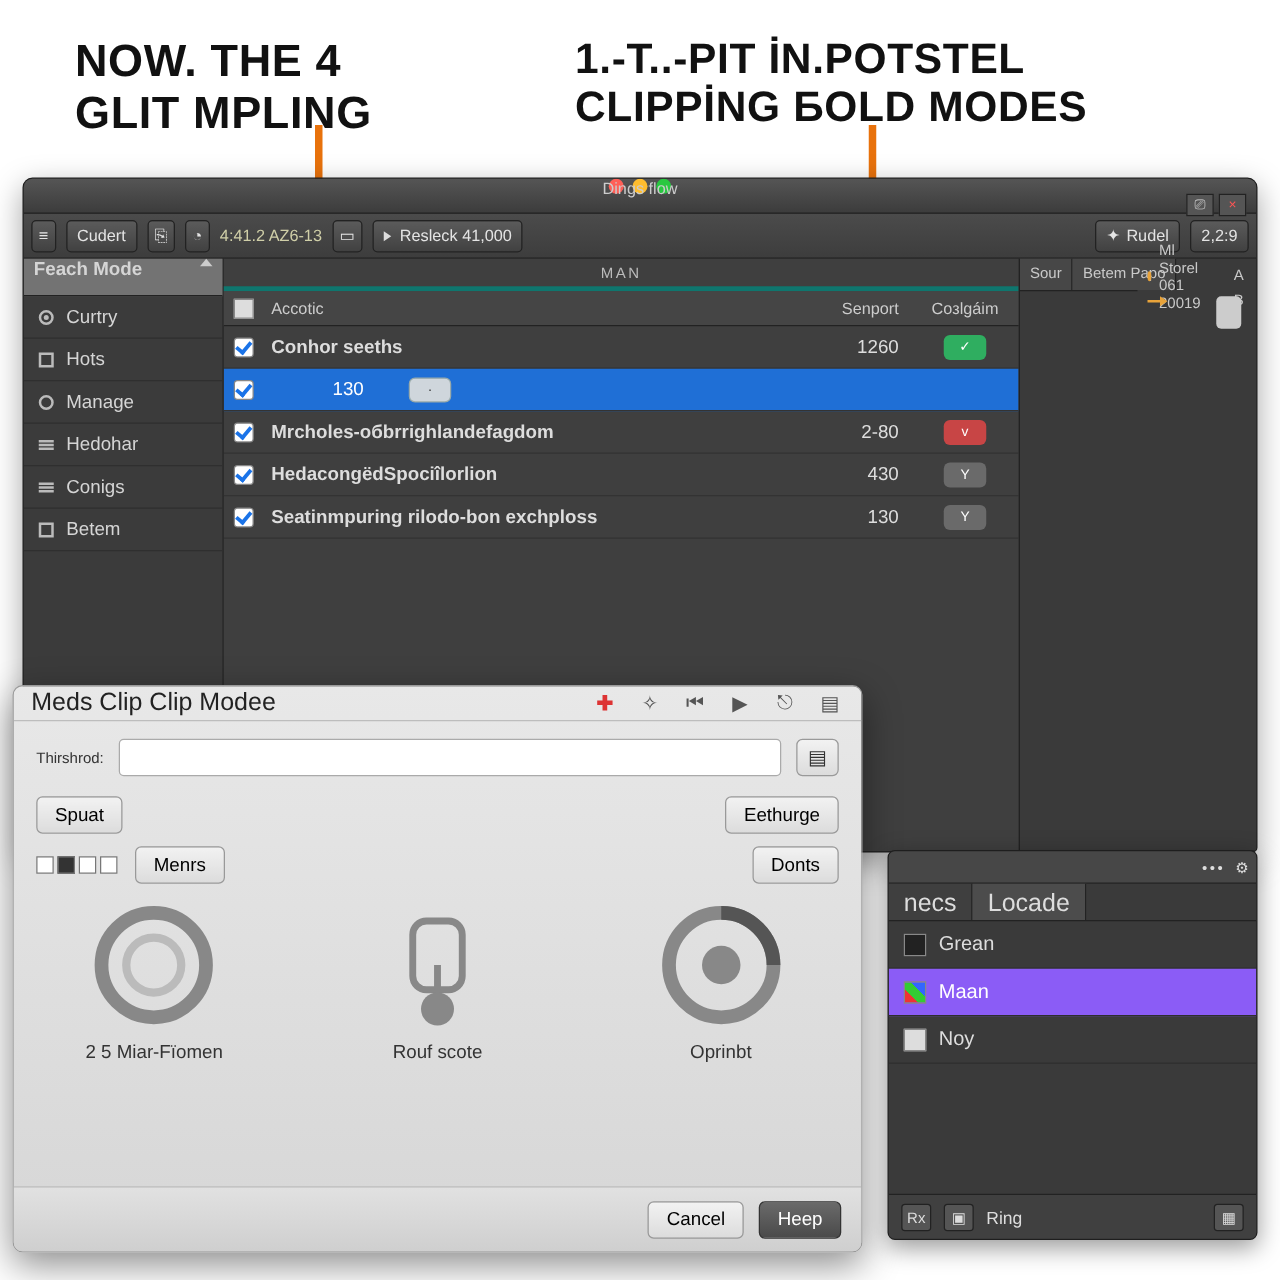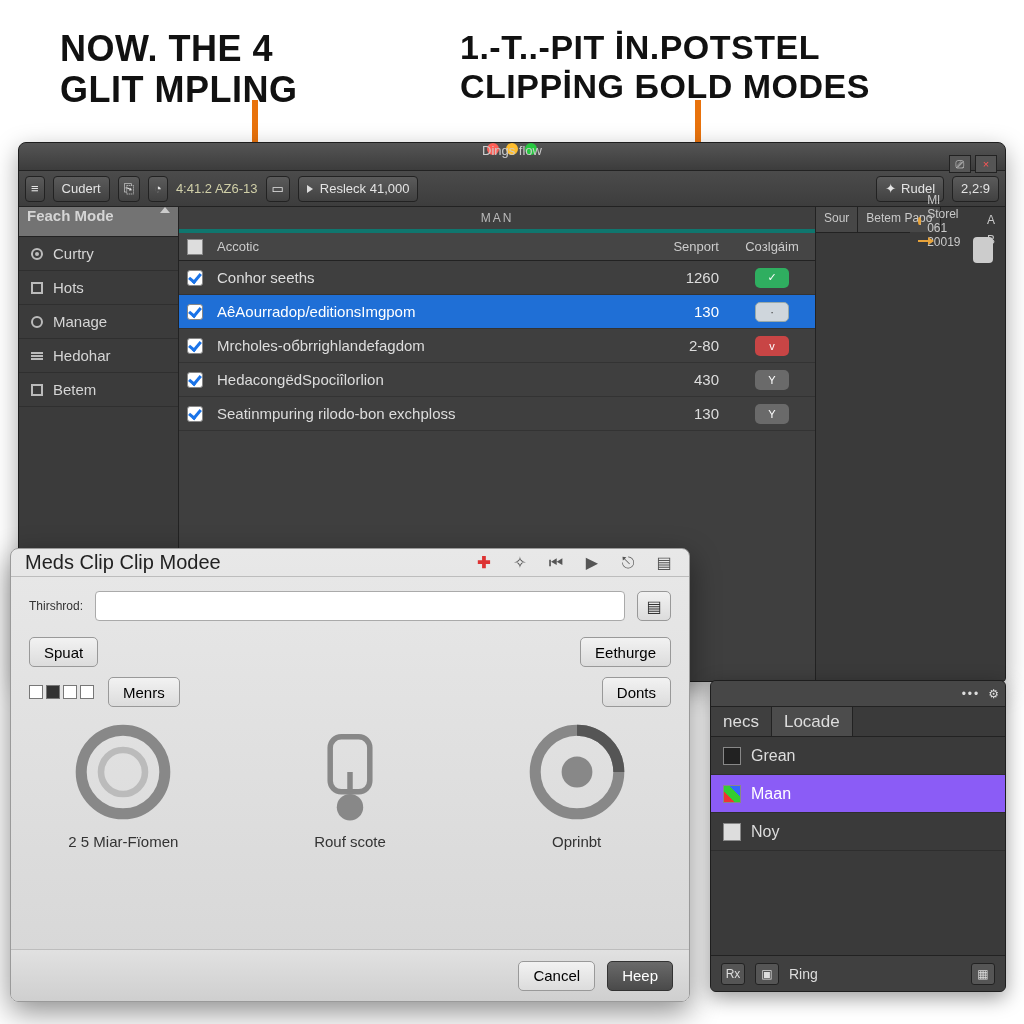--- a/index.html
+++ b/index.html
@@ -58,21 +58,21 @@
   .cols { height:28px; display:flex; align-items:center; background:#454545; border-bottom:1px solid #222; font-size:13px; color:#ccc;}
   .cols .c1{width:32px; display:flex;align-items:center;justify-content:center;}
   .cols .c2{flex:1; padding-left:6px;}
   .cols .c3{width:90px; text-align:right; padding-right:10px;}
   .cols .c4{width:86px; text-align:center;}
   .hdr-box{width:16px;height:16px;background:#ddd;border:1px solid #888;}
   .rows{flex:1; overflow:hidden;}
   .row{height:34px; display:flex; align-items:center; border-bottom:1px solid #333; font-size:15px; color:#ddd;}
   .row.sel{ background:#1f6fd6; color:#fff;}
   .row .c1{width:32px;display:flex;justify-content:center;}
-  .row .c2{flex:1;padding-left:6px; white-space:nowrap; overflow:hidden; text-overflow:ellipsis;}
+  .row .c2{flex:1;padding-left:6px; white-space:nowrap; overflow:hidden; text-overflow:ellipsis;font-weight:bold;}
   .row .c3{width:90px;text-align:right;padding-right:10px;}
   .row .c4{width:86px;display:flex;justify-content:center;}
   .chk{width:16px;height:16px;background:#fff;border:1px solid #888;border-radius:3px;position:relative;}
   .chk.on::after{content:"";position:absolute;left:3px;top:0;width:5px;height:9px;border:solid #1a73e8;border-width:0 3px 3px 0;transform:rotate(40deg);}
   .badge{width:34px;height:20px;border-radius:5px;display:flex;align-items:center;justify-content:center;font-size:11px;color:#fff;}
   .badge.g{background:#2fae60;} .badge.b{background:#cfd6dc;color:#333;border:1px solid #9aa;}
   .badge.r{background:#c84545;} .badge.y{background:#6a6a6a;}
 
   
   .rpanel{ width:190px; background:#3a3a3a; border-left:1px solid #222; color:#c9c9c9; font-size:12px; display:flex; flex-direction:row;}
@@ -113,21 +113,21 @@
   .dial svg{width:110px;height:110px;}
   .dial .cap{font-size:15px;color:#333;}
   .dlg-footer{margin-top:auto;height:52px;display:flex;align-items:center;justify-content:flex-end;gap:12px;padding:0 16px;border-top:1px solid #bdbdbd;background:linear-gradient(#e1e1e1,#cfcfcf);}
   .dlg-footer .btn.primary{background:linear-gradient(#6a6a6a,#4a4a4a);color:#fff;border-color:#333;}
 
   
   .br-panel{ position:absolute; top:680px; left:710px; width:296px; height:312px;
     background:#3a3a3a;border:1px solid #1e1e1e;border-radius:6px;box-shadow:0 6px 20px rgba(0,0,0,.4);
     display:flex;flex-direction:column;color:#ddd;overflow:hidden;}
   .br-head{height:26px;background:#474747;border-bottom:1px solid #222;display:flex;align-items:center;justify-content:flex-end;padding:0 6px;gap:8px;font-size:12px;}
-  .br-tabs{height:30px;display:flex;border-bottom:1px solid #222;font-size:17px;}
+  .br-tabs{height:30px;display:flex;border-bottom:1px solid #222;font-size:20px;}
   .br-tabs .tab{padding:5px 12px;border-right:1px solid #222;background:#3f3f3f;}
   .br-tabs .tab.active{background:#4c4c4c;}
   .br-list{flex:1;}
   .br-item{height:38px;display:flex;align-items:center;gap:10px;padding:0 12px;border-bottom:1px solid #2e2e2e;font-size:16px;}
   .br-item.sel{background:#8b5cf6;color:#fff;}
   .sw{width:18px;height:18px;border:1px solid #888;background:#222;}
   .sw.multi{background:linear-gradient(45deg,#e33 0 33%,#3c3 33% 66%,#36f 66%);}
   .sw.star{background:#ddd;}
   .br-foot{height:36px;border-top:1px solid #222;background:#404040;display:flex;align-items:center;gap:10px;padding:0 10px;font-size:14px;}
   .br-foot .mini{width:24px;height:22px;border:1px solid #222;background:#555;border-radius:3px;display:flex;align-items:center;justify-content:center;font-size:12px;}
@@ -219,20 +219,28 @@
           <div class="side-item">
             <span class="ic">
               <span class="bars">
                 <span></span>
               </span>
             </span>
             <span>Hedohar</span>
           </div>
           <div class="side-item">
             <span class="ic">
+              <span class="bars">
+                <span></span>
+              </span>
+            </span>
+            <span>Conigs</span>
+          </div>
+          <div class="side-item">
+            <span class="ic">
               <span class="sq"></span>
             </span>
             <span>Betem</span>
           </div>
         </div>
     </div>
 
     <div class="center">
       <div class="center-head">MAN</div>
       <div class="cols">
@@ -251,21 +259,20 @@
             <div class="c2">Conhor seeths</div>
             <div class="c3">1260</div>
             <div class="c4">
               <span class="badge g">✓</span>
             </div>
           </div>
           <div class="row sel">
             <div class="c1">
               <span class="chk on"></span>
             </div>
-            <div class="c2">AêAourradop/editionsImgpom</div>
             <div class="c3">130</div>
             <div class="c4">
               <span class="badge b">·</span>
             </div>
           </div>
           <div class="row">
             <div class="c1">
               <span class="chk on"></span>
             </div>
             <div class="c2">Mrcholes-oбbrrighlandefagdom</div>

